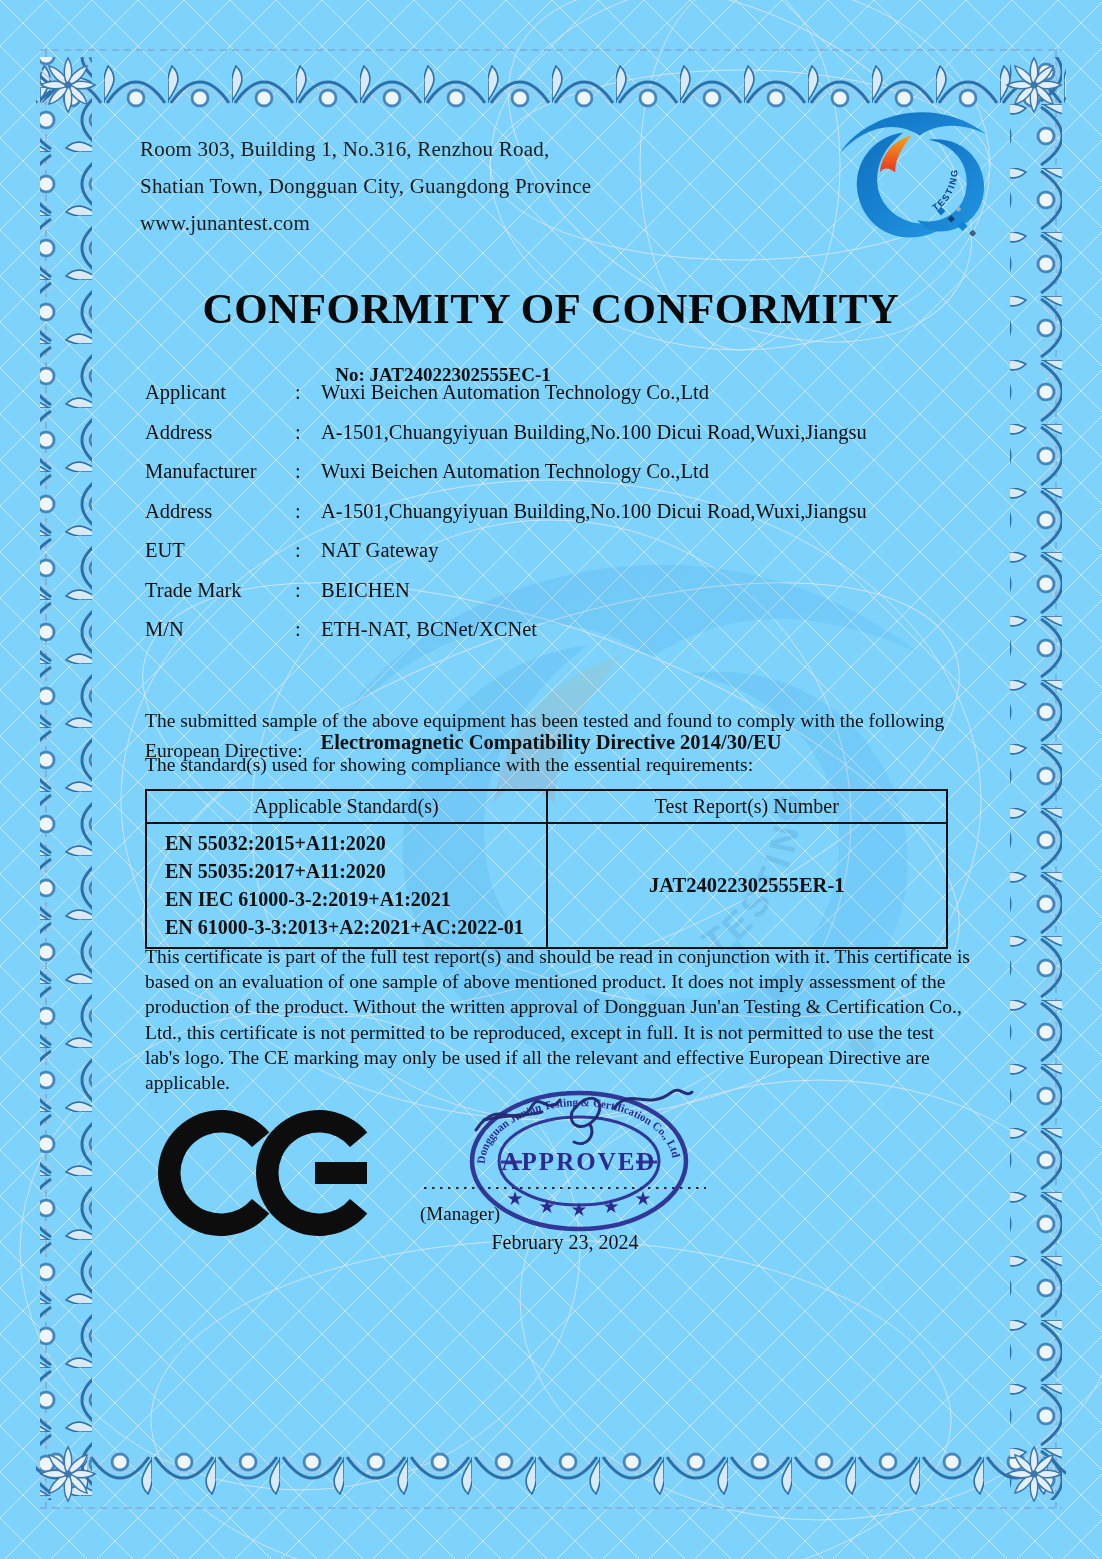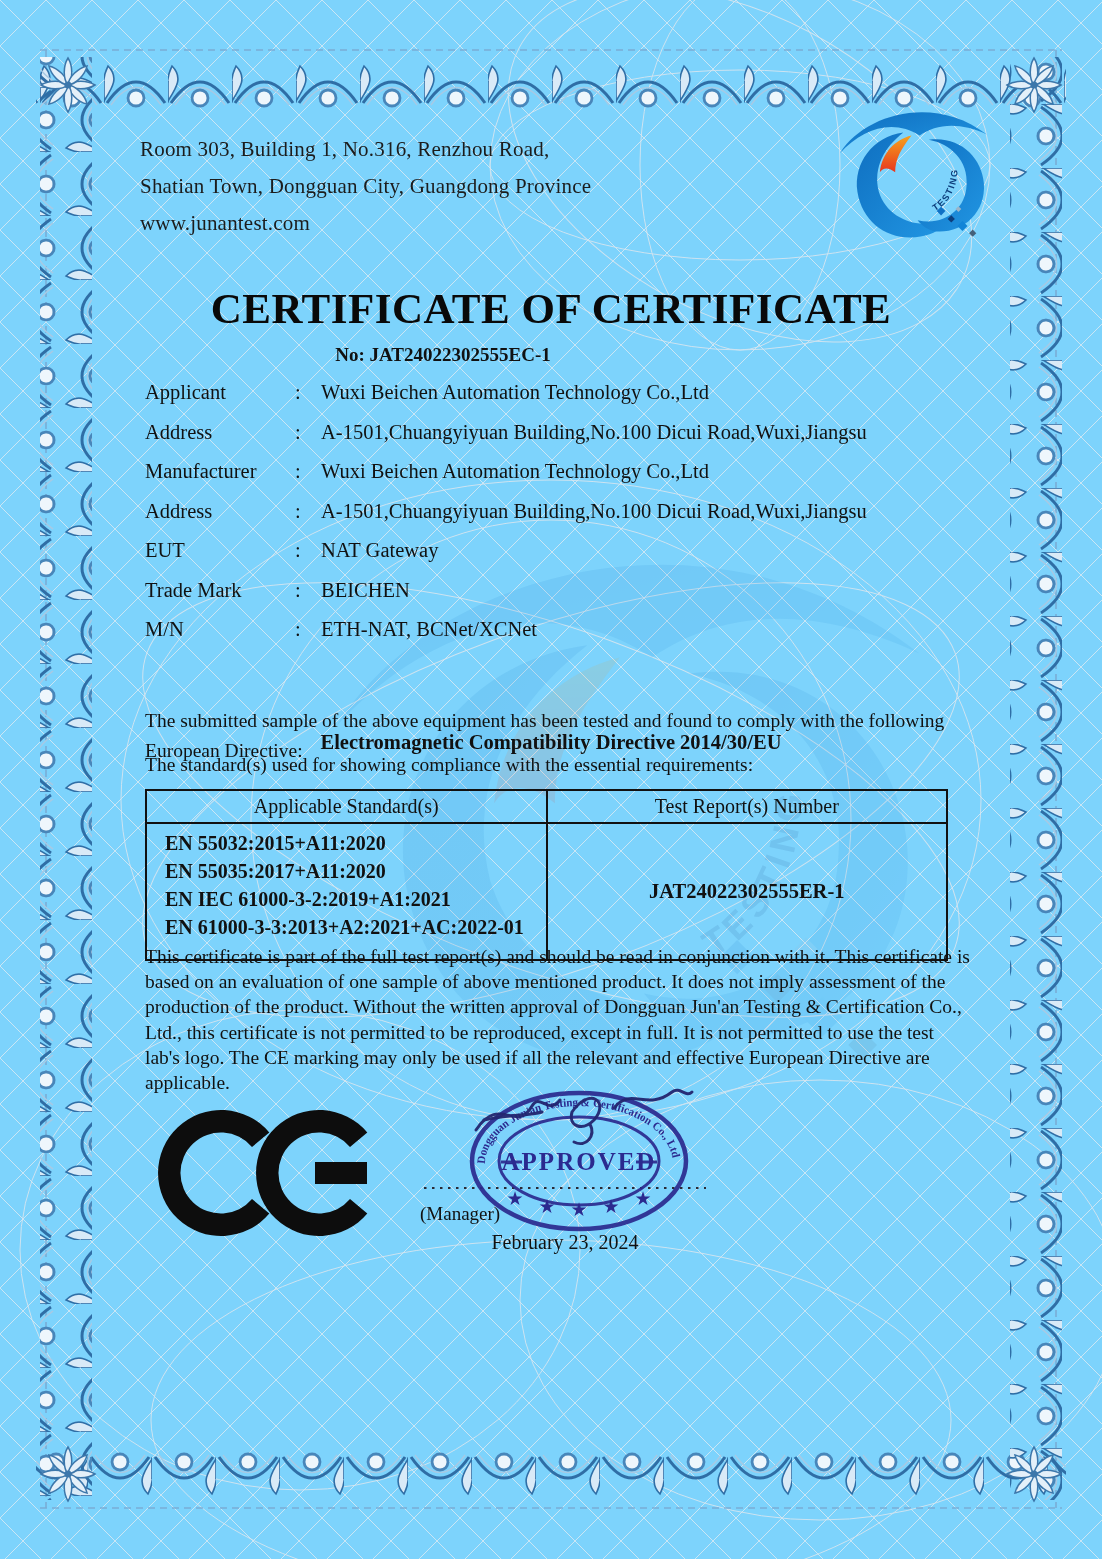--- a/index.html
+++ b/index.html
@@ -5,32 +5,32 @@
   html,body{margin:0;padding:0;background:#888;}
   .page{
     position:relative; width:1102px; height:1559px; margin:0 auto;
     background:#7dd3fc; overflow:hidden;
     font-family:"Liberation Serif","DejaVu Serif",serif; color:#111;
   }
   .layer{position:absolute;left:0;top:0;width:1102px;height:1559px;pointer-events:none;}
   .abs{position:absolute;}
   .addr{left:140px;top:131px;font-size:21px;line-height:37px;letter-spacing:.2px;color:#1c1c1c;}
   .title{left:0;width:1102px;top:284px;text-align:center;font-size:43px;font-weight:bold;letter-spacing:.5px;color:#090909;}
-  .certno{left:0;width:886px;top:344px;text-align:center;font-size:19px;font-weight:bold;}
+  .certno{left:0;width:886px;top:364px;text-align:center;font-size:19px;font-weight:bold;}
   .fields{left:145px;top:381px;width:820px;}
   .frow{display:grid;grid-template-columns:150px 26px 1fr;height:39.5px;font-size:20.5px;}
   .frow .lab{white-space:nowrap;}
   .para{left:145px;top:666px;width:824px;font-size:19.5px;line-height:30px;margin-top:40px;}
   .directive{left:0;width:1102px;top:731px;text-align:center;font-size:20.5px;font-weight:bold;}
   .stdintro{left:145px;top:754px;width:824px;font-size:19.5px;}
   .tblwrap{left:145px;top:789px;width:747px;}
   table.std{border-collapse:collapse;width:803px;table-layout:fixed;}
   table.std th,table.std td{border:2px solid #111;}
   table.std th{font-weight:normal;font-size:20px;height:31px;text-align:center;padding:0;}
-  td.stdcell{width:458px;padding:5px 2px 18px 18px;}
+  td.stdcell{width:458px;padding:5px 2px 6px 18px;}
   .stdline{font-size:20px;font-weight:bold;line-height:28px;}
   td.repcell{text-align:center;font-size:20.5px;font-weight:bold;}
   .disclaimer{left:145px;top:944px;width:826px;font-size:19.5px;line-height:25.2px;}
   .manager{left:420px;top:1203px;width:290px;text-align:left;font-size:19px;}
   .dateline{left:420px;top:1231px;width:290px;text-align:center;font-size:20px;}
   svg{display:block;}
 </style>
 </head>
 <body>
 
@@ -141,21 +141,21 @@
     <use href="#bflower" transform="translate(68,1474)"></use>
     <use href="#bflower" transform="translate(1034,1474)"></use>
   </svg>
 
   <div class="abs addr">
     <div>Room 303, Building 1, No.316, Renzhou Road,</div>
     <div>Shatian Town, Dongguan City, Guangdong Province</div>
     <div>www.junantest.com</div>
   </div>
 
-  <div class="abs title">CERTIFICATE OF CERTIFICATE</div>
+  <div class="abs title">CONFORMITY OF CONFORMITY</div>
   <div class="abs certno">No: JAT24022302555EC-1</div>
 
   <div class="abs fields">
     <div class="frow">
       <span class="lab">Applicant</span>
         <span>:</span>
         <span>Wuxi Beichen Automation Technology Co.,Ltd</span>
     </div>
     <div class="frow">
       <span class="lab">Address</span>

